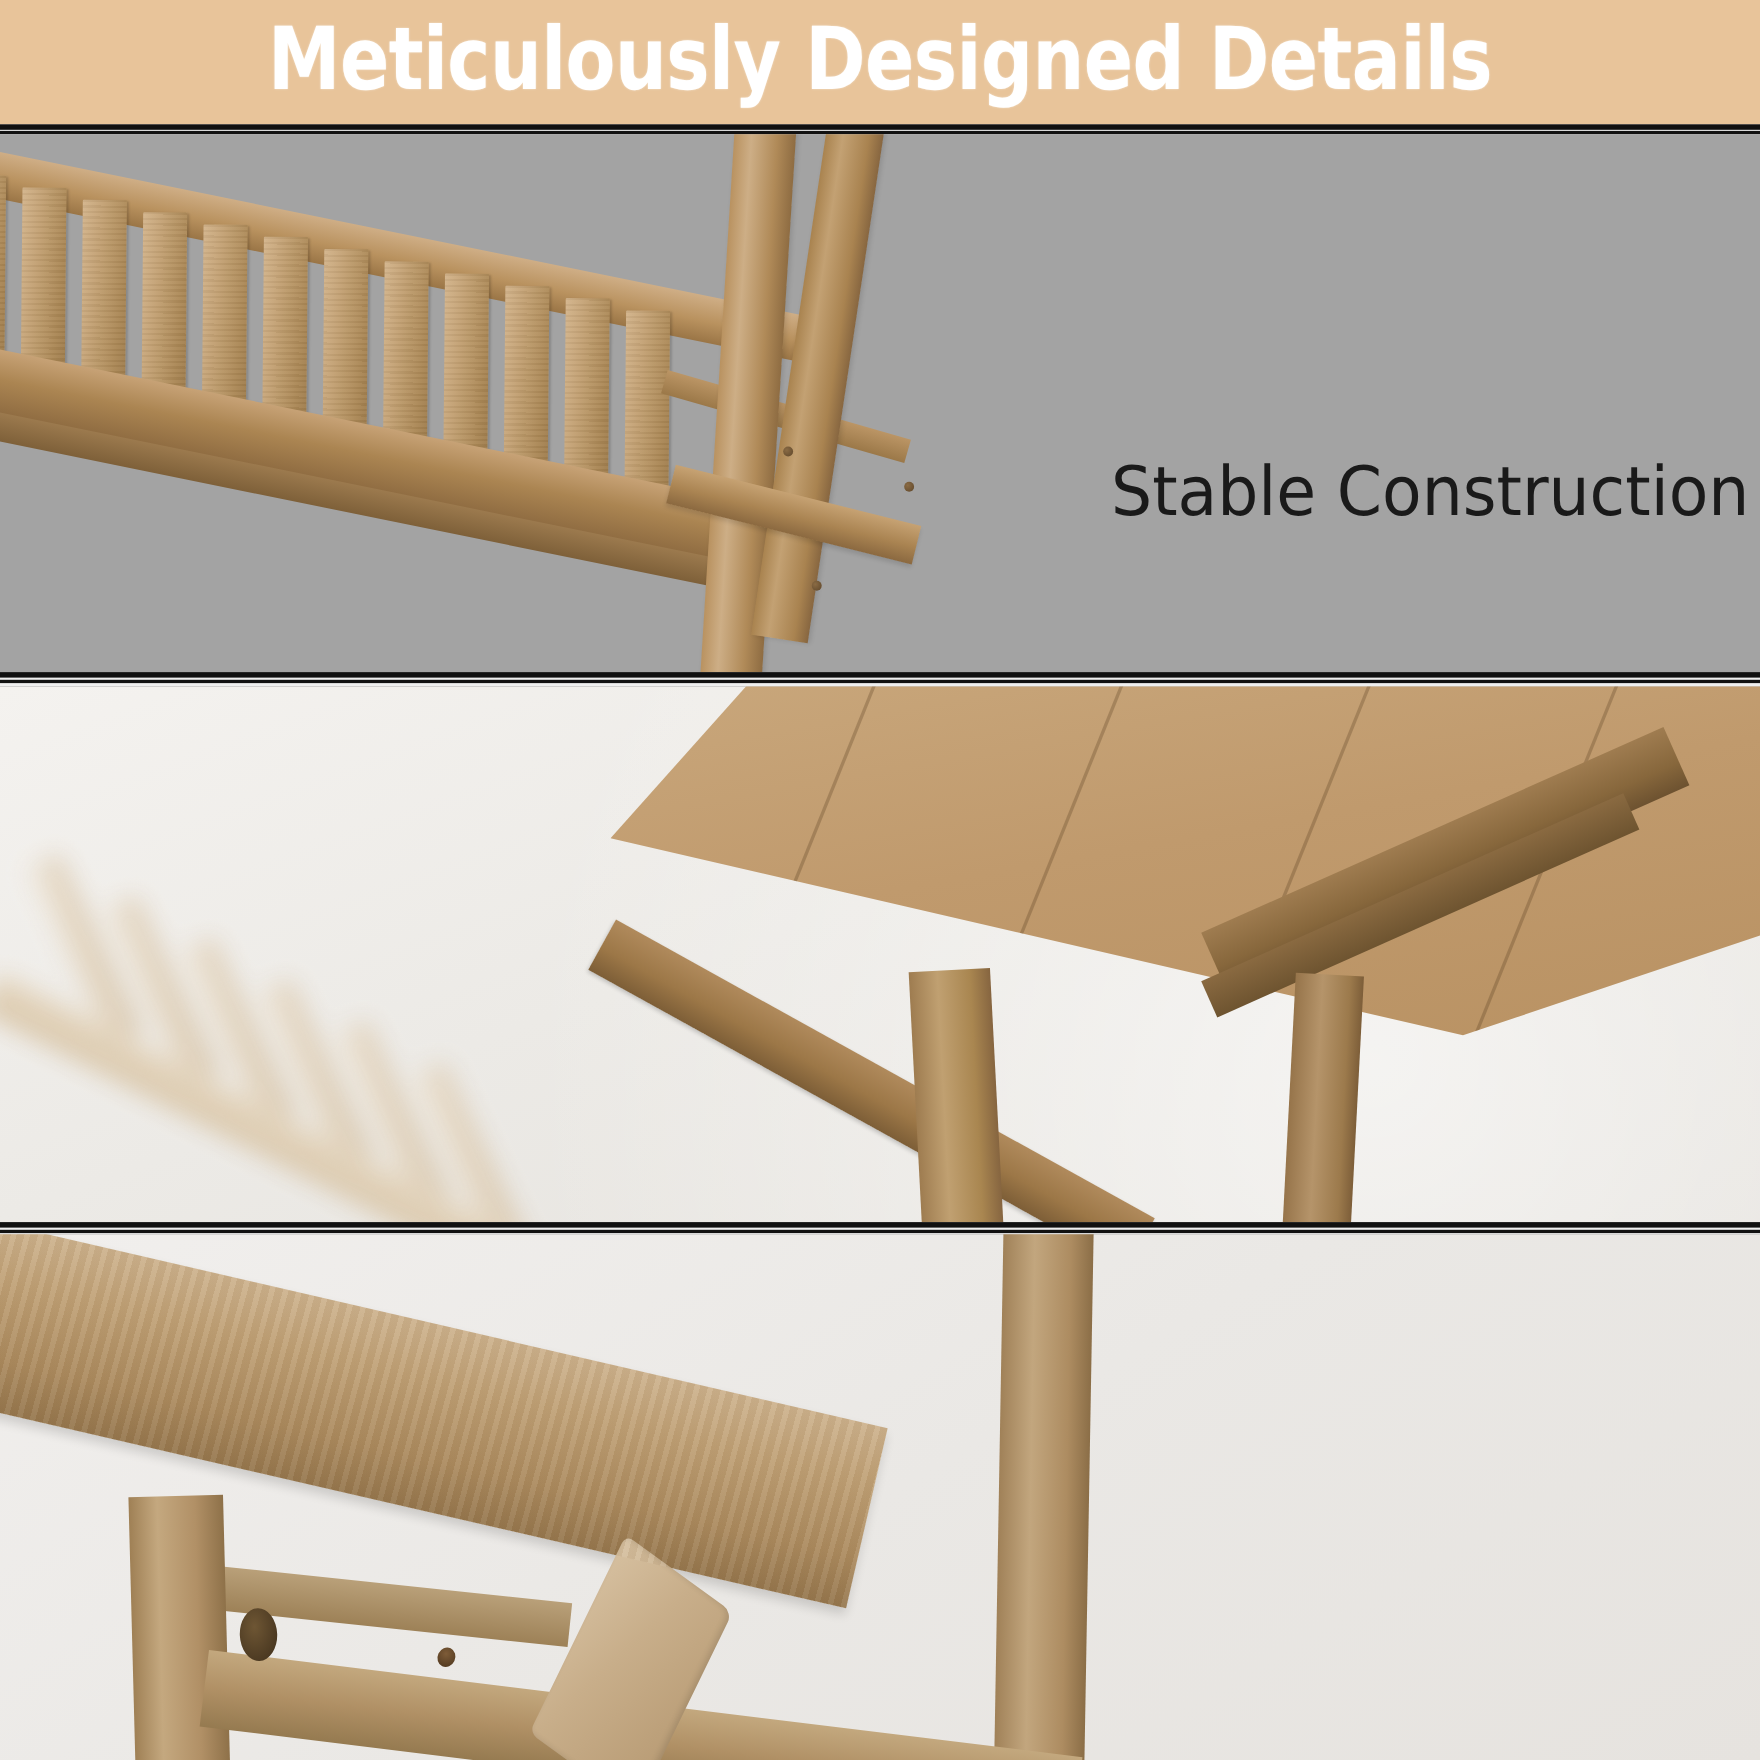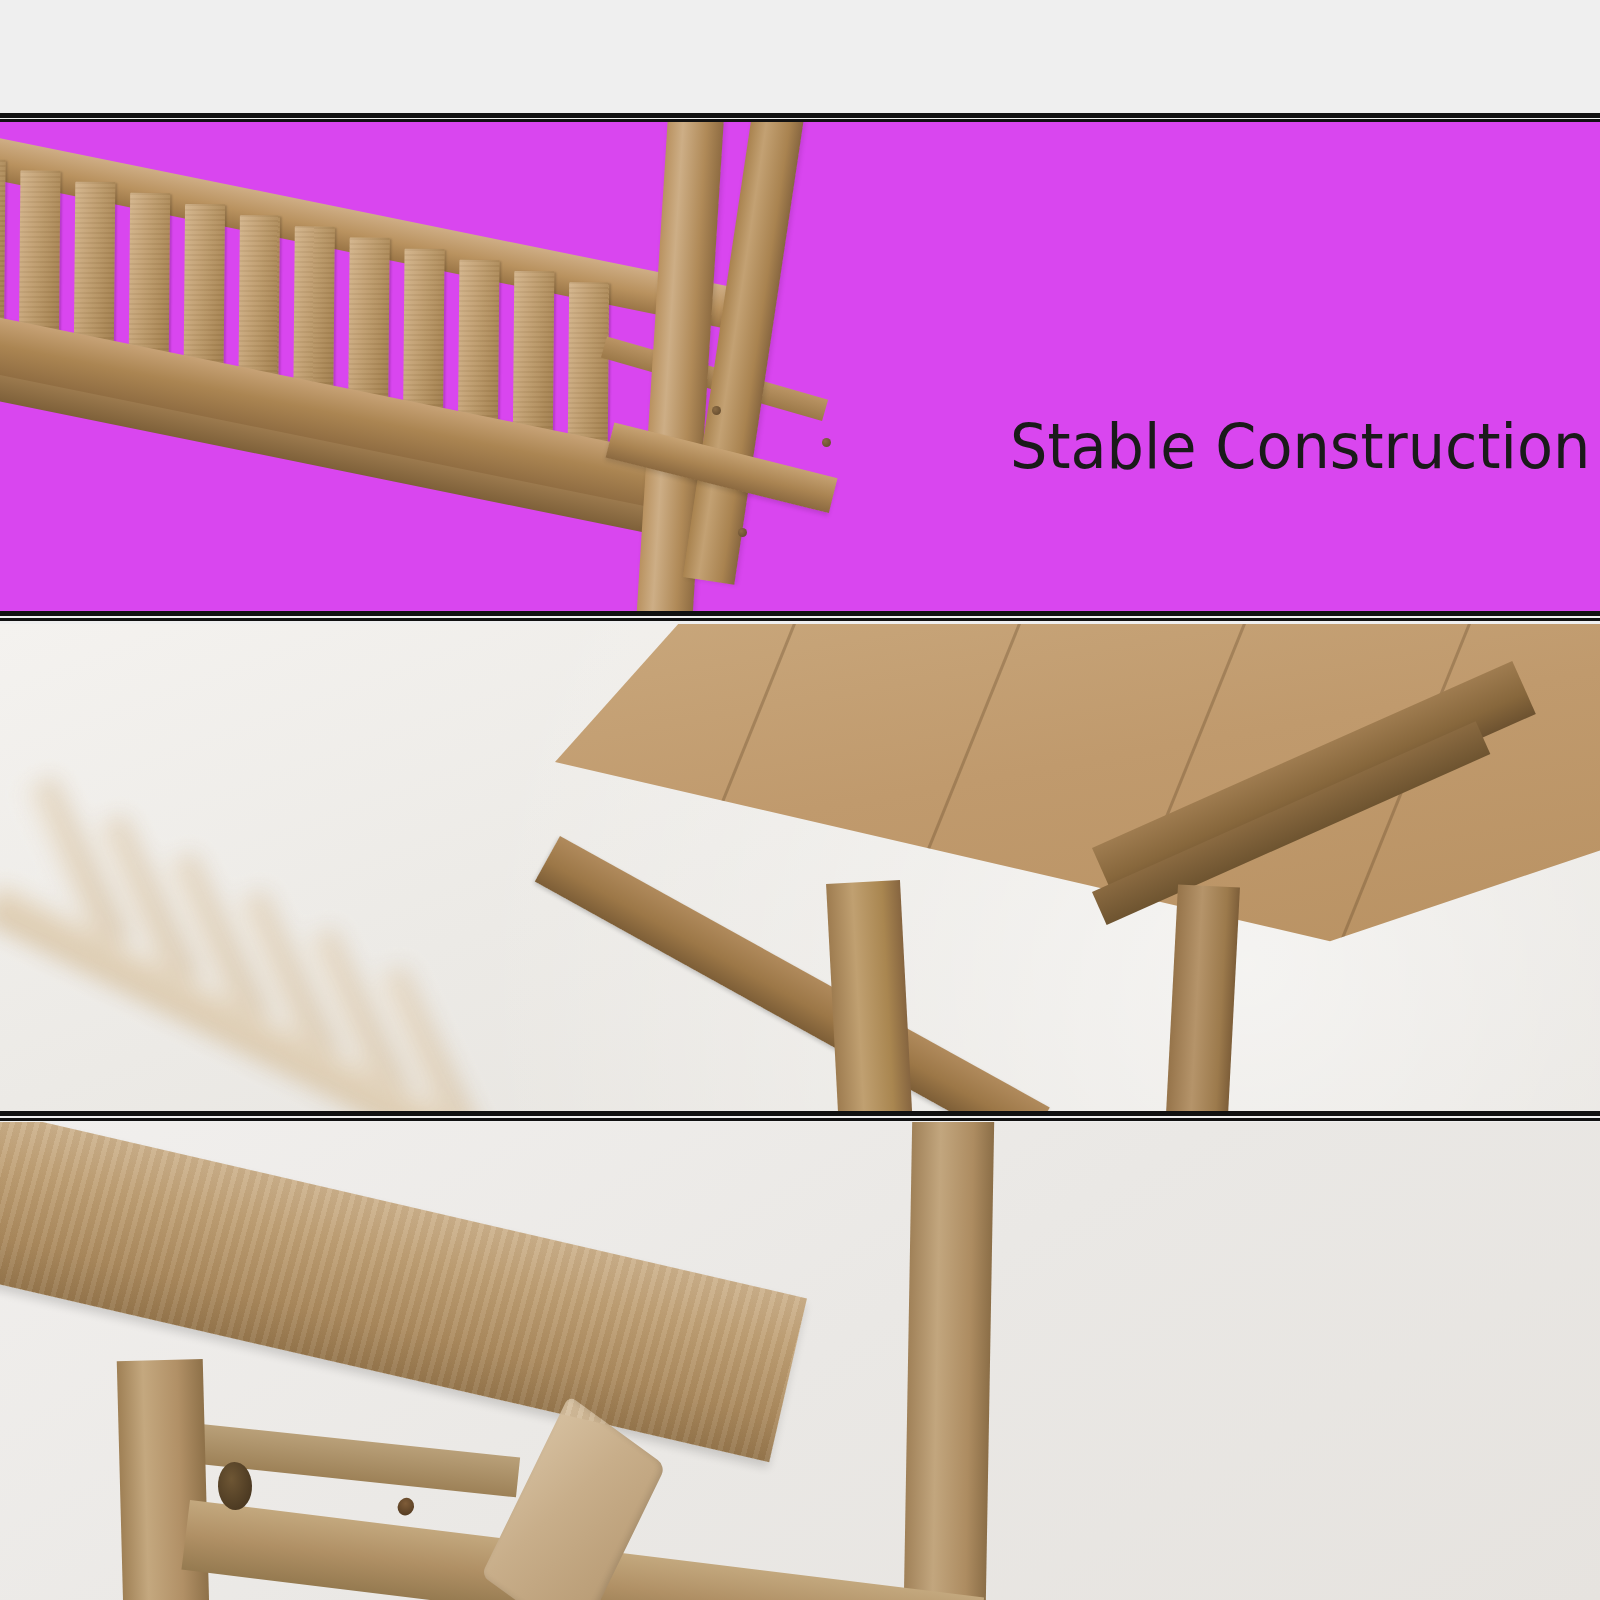--- a/index.html
+++ b/index.html
@@ -25,21 +25,21 @@
     transform:scaleX(0.93);transform-origin:center center;
     white-space:nowrap;line-height:1;
     text-shadow:0 0 2px rgba(255,255,255,.55);
     padding-bottom:4px;box-sizing:border-box;
   }
   .hdr-rule{position:absolute;left:0;width:1600px;background:#111;}
   .hdr-rule.a{top:113px;height:5px;}
   .hdr-rule.b{top:119px;height:3px;}
 
   
-  .panel{position:absolute;left:0;width:1600px;overflow:hidden;background:#d946ef;}
+  .panel{position:absolute;left:0;width:1600px;overflow:hidden;background:#a3a3a3;}
   #panel1{top:122px;height:489px;}
   #panel2{top:624px;height:487px;}
   #panel3{top:1122px;height:478px;}
 
   .sep{position:absolute;left:0;width:1600px;}
   .sep .l1{position:absolute;left:0;width:1600px;height:5px;background:#111;top:0;}
   .sep .l2{position:absolute;left:0;width:1600px;height:3px;background:#111;top:7px;}
   #sep1{top:611px;height:13px;}
   #sep2{top:1111px;height:13px;}
 
@@ -210,20 +210,23 @@
     position:absolute;left:548px;top:284px;width:16px;height:18px;border-radius:50%;
     background:radial-gradient(circle at 40% 35%,#7e5c38,#4a331c);
     transform:rotate(12deg);
   }
 </style>
 </head>
 <body>
 
 <div class="page">
 
+  <div class="header">
+    <div class="header-title">Meticulously Designed Details</div>
+  </div>
   <div class="hdr-rule a"></div>
   <div class="hdr-rule b"></div>
 
   <div class="panel" id="panel1">
 
     <div>
       <div class="p1-shelf">
 
         <div class="p1-frame-back"></div>
 

